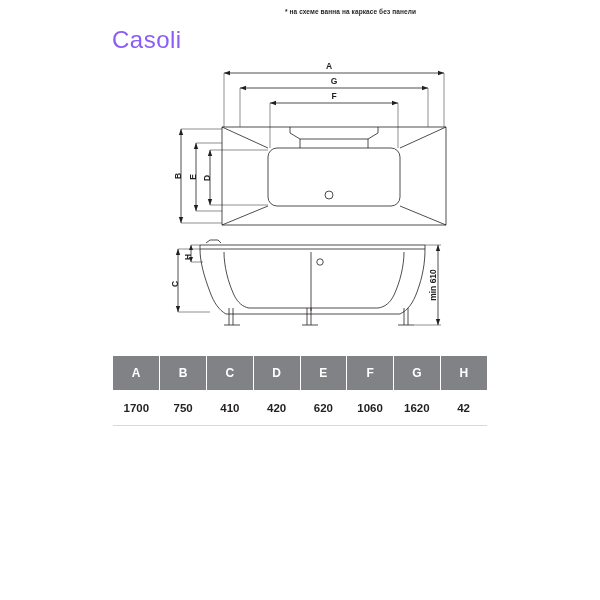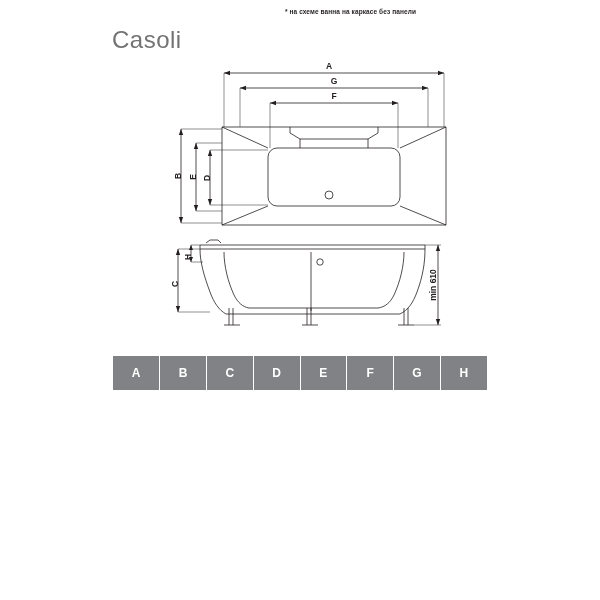--- a/index.html
+++ b/index.html
@@ -30,21 +30,21 @@
     color: #231f20;
     letter-spacing: 0.1px;
     white-space: nowrap;
   }
   .title {
     position: absolute;
     left: 112px;
     top: 26px;
     font-size: 24px;
     font-weight: 400;
-    color: #737373;
+    color: #8b5cf6;
     letter-spacing: 0.5px;
   }
   svg.draw {
     position: absolute;
     left: 0;
     top: 0;
     width: 600px;
     height: 600px;
     pointer-events: none;
   }
@@ -220,16 +220,26 @@
         <th style="width:12.5%">B</th>
         <th style="width:12.5%">C</th>
         <th style="width:12.5%">D</th>
         <th style="width:12.5%">E</th>
         <th style="width:12.5%">F</th>
         <th style="width:12.5%">G</th>
         <th style="width:12.5%">H</th>
       </tr>
     </thead>
     <tbody>
+      <tr>
+        <td>1700</td>
+        <td>750</td>
+        <td>410</td>
+        <td>420</td>
+        <td>620</td>
+        <td>1060</td>
+        <td>1620</td>
+        <td>42</td>
+      </tr>
     </tbody>
   </table>
 
 </div>
 
 </body></html>

